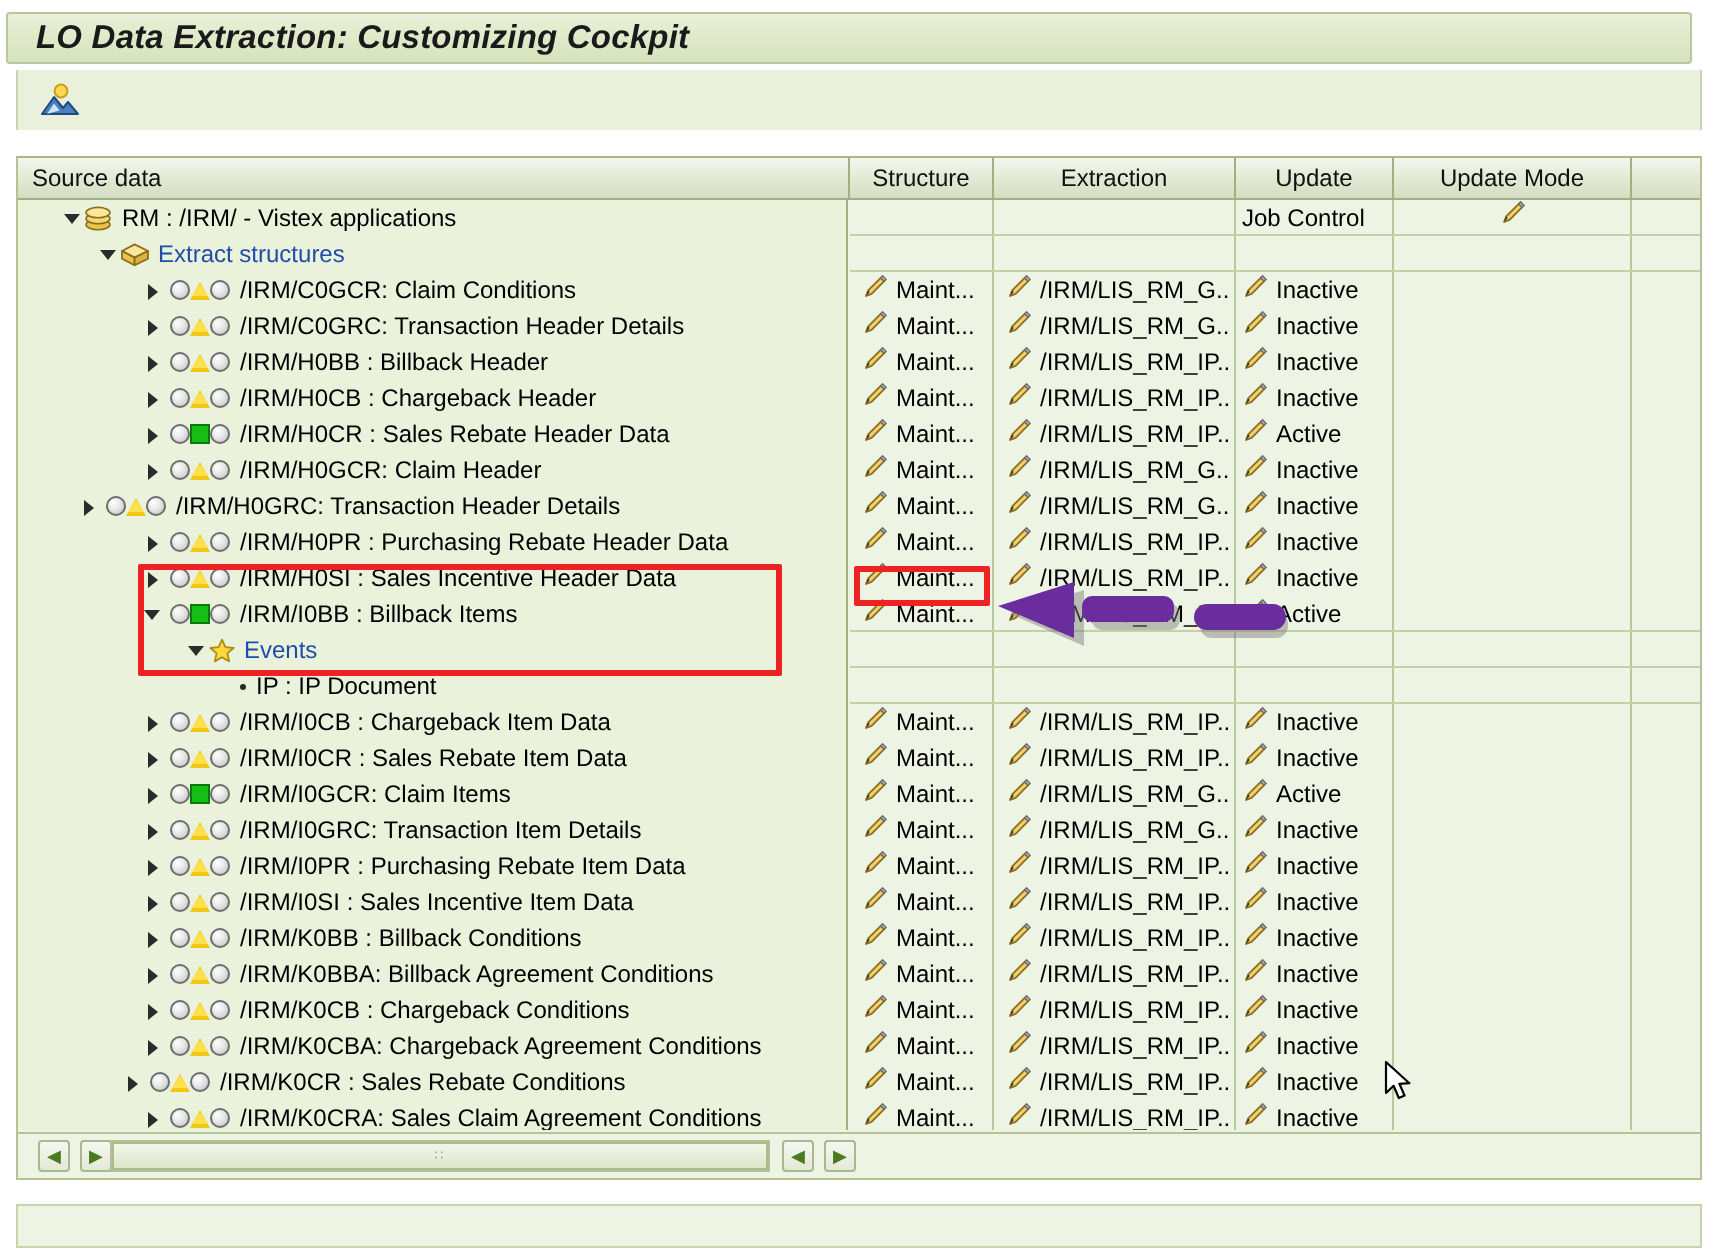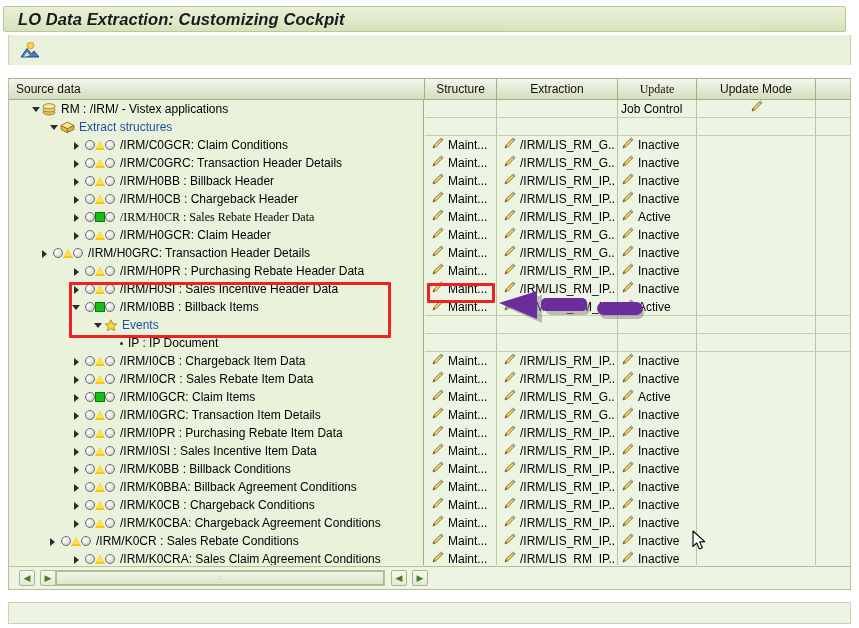--- a/index.html
+++ b/index.html
@@ -334,21 +334,21 @@
     <div class="hdr">
       <div class="hdr-cell" style="left:0; width:416px;">
         <span>Source data</span>
       </div>
       <div class="hdr-cell center" style="left:416px; width:72px;">
         <span>Structure</span>
       </div>
       <div class="hdr-cell center" style="left:488px; width:121px;">
         <span>Extraction</span>
       </div>
-      <div class="hdr-cell center" style="left:609px; width:79px;font-family:Liberation Serif, serif;">
+      <div class="hdr-cell center" style="left:609px; width:79px;">
         <span>Update</span>
       </div>
       <div class="hdr-cell center" style="left:688px; width:119px;">
         <span>Update Mode</span>
       </div>
       <div class="hdr-cell" style="left:807px; right:0; border-right:none;">
         <span></span>
       </div>
     </div>
 
@@ -417,21 +417,21 @@
             <div class="tree-row" style="padding-left:62px">
               <span class="twisty closed"></span>
               <span class="status3">
                 <span class="st-circle"></span>
                 <span class="st-tri"></span>
                 <span class="st-circle"></span>
               </span>
               <span class="lbl">/IRM/H0CB : Chargeback Header</span>
             </div>
           </div>
-          <div class="row" style="top: 108px; font-family: Liberation Serif, serif;">
+          <div class="row" style="top: 108px;">
             <div class="tree-row" style="padding-left:62px">
               <span class="twisty closed"></span>
               <span class="status3">
                 <span class="st-circle"></span>
                 <span class="st-sq"></span>
                 <span class="st-circle"></span>
               </span>
               <span class="lbl">/IRM/H0CR : Sales Rebate Header Data</span>
             </div>
           </div>
@@ -611,21 +611,21 @@
               <span class="twisty closed"></span>
               <span class="status3">
                 <span class="st-circle"></span>
                 <span class="st-tri"></span>
                 <span class="st-circle"></span>
               </span>
               <span class="lbl">/IRM/K0CBA: Chargeback Agreement Conditions</span>
             </div>
           </div>
           <div class="row" style="top: 432px;">
-            <div class="tree-row" style="padding-left:38px">
+            <div class="tree-row" style="padding-left:52px">
               <span class="twisty closed"></span>
               <span class="status3">
                 <span class="st-circle"></span>
                 <span class="st-tri"></span>
                 <span class="st-circle"></span>
               </span>
               <span class="lbl">/IRM/K0CR : Sales Rebate Conditions</span>
             </div>
           </div>
           <div class="row" style="top: 450px;">

